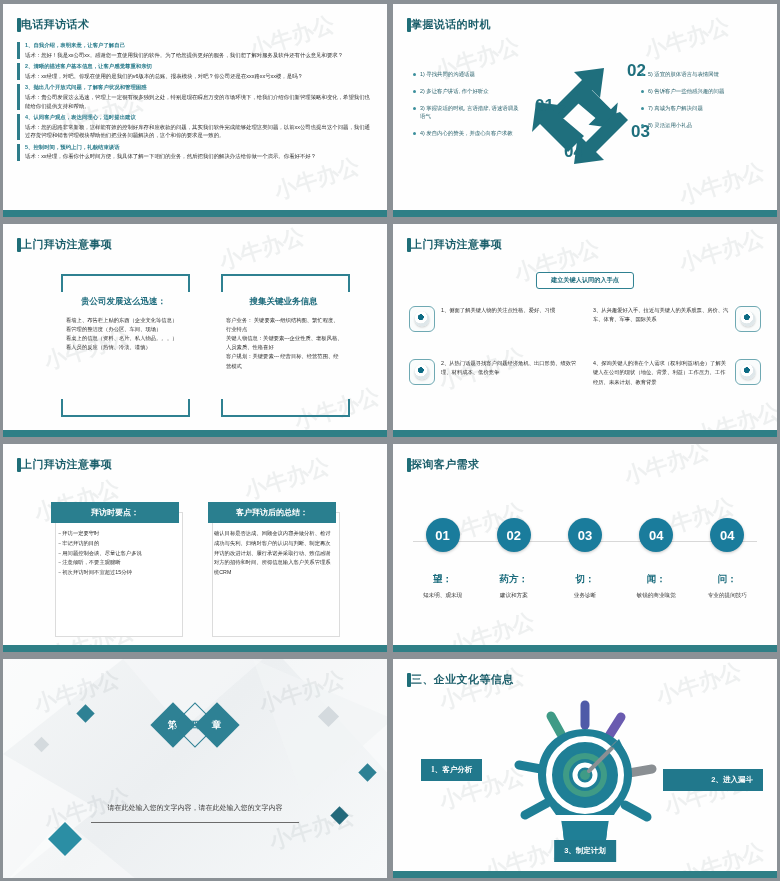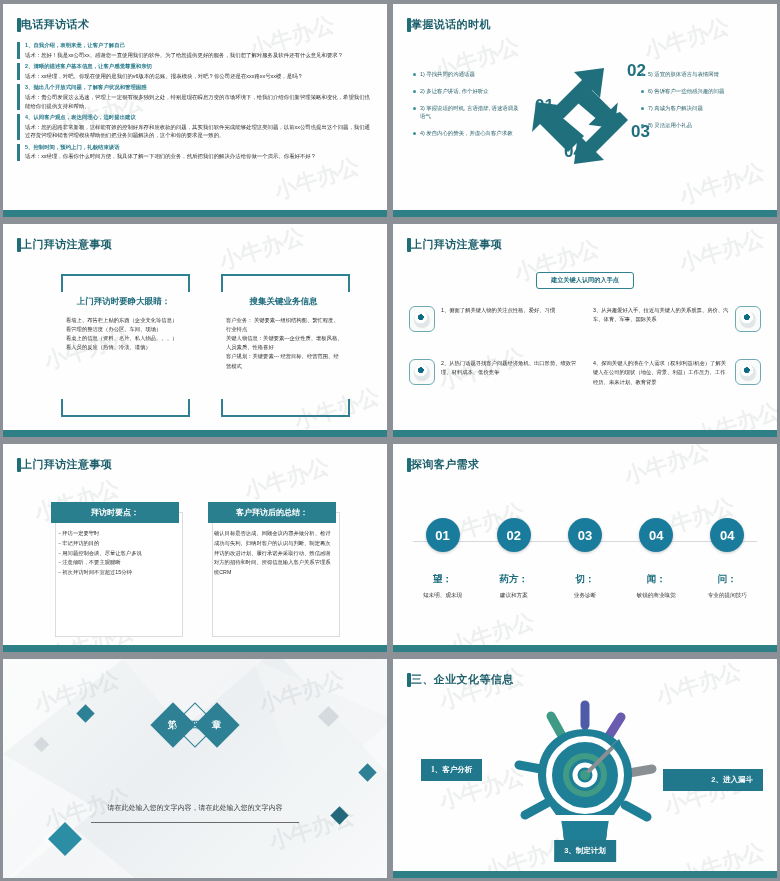--- a/index.html
+++ b/index.html
@@ -76,21 +76,21 @@
   .cyc-wrap { position: absolute; left: 137px; top: 48px; width: 120px; height: 112px; }
   .cyc-num { position: absolute; font-size: 17px; font-weight: bold; color: #1f6f7d; font-family: "Liberation Sans", sans-serif;}
   .n01 { left: 5px; top: 44px; }
   .n02 { right: 4px; top: 9px; }
   .n03 { right: 0px; bottom: 22px; }
   .n04 { left: 34px; bottom: 2px; }
 
   
   .brk { position: absolute; top: 50px; width: 125px; height: 143px; }
   .brk.l { left: 58px; }
-  .brk.r { left: 218px; }
+  .brk.r { left: 218px; font-family: Liberation Serif, serif; }
   .brk::before, .brk::after {
     content: ""; position: absolute; left: 0; width: 100%; height: 16px;
     border-left: 2px solid #2f8191; border-right: 2px solid #2f8191;
   }
   .brk::before { top: 0; border-top: 2px solid #2f8191; }
   .brk::after { bottom: 0; border-bottom: 2px solid #2f8191; }
   .brk-h { position: absolute; left: 0; right: 0; top: 22px; text-align: center;
            font-size: 8.5px; font-weight: bold; color: #1d6b7c; }
   .brk-b { position: absolute; left: 5px; right: 3px; top: 42px;
            font-size: 5.3px; color: #2d2d2d; line-height: 1.72; }
@@ -317,21 +317,21 @@
         <span style="left:215px;top:10px;">小牛办公</span>
         <span style="left:40px;top:110px;">小牛办公</span>
         <span style="left:290px;top:170px;">小牛办公</span>
       </div>
       <div class="shead">
         <div class="bar"></div>
         <div class="txt">上门拜访注意事项</div>
       </div>
 
       <div class="brk l">
-        <div class="brk-h">上门拜访时要睁大眼睛：</div>
+        <div class="brk-h">贵公司发展这么迅速：</div>
         <div class="brk-b" style="white-space:pre-line;">看墙上、布告栏上贴的东西（企业文化等信息）
 看管理的整洁度（办公区、车间、现场）
 看桌上的信息（资料、名片、私人物品。。。）
 看人员的反应（热情、冷淡、谨慎）</div>
       </div>
       <div class="brk r">
         <div class="brk-h">搜集关键业务信息</div>
         <div class="brk-b" style="white-space:pre-line;">客户业务： 关键要素---组织结构图、繁忙程度、行业特点
 关键人物信息：关键要素---企业性质、老板风格、人员素质、性格喜好
 客户规划：关键要素--- 经营目标、经营范围、经营模式</div>

